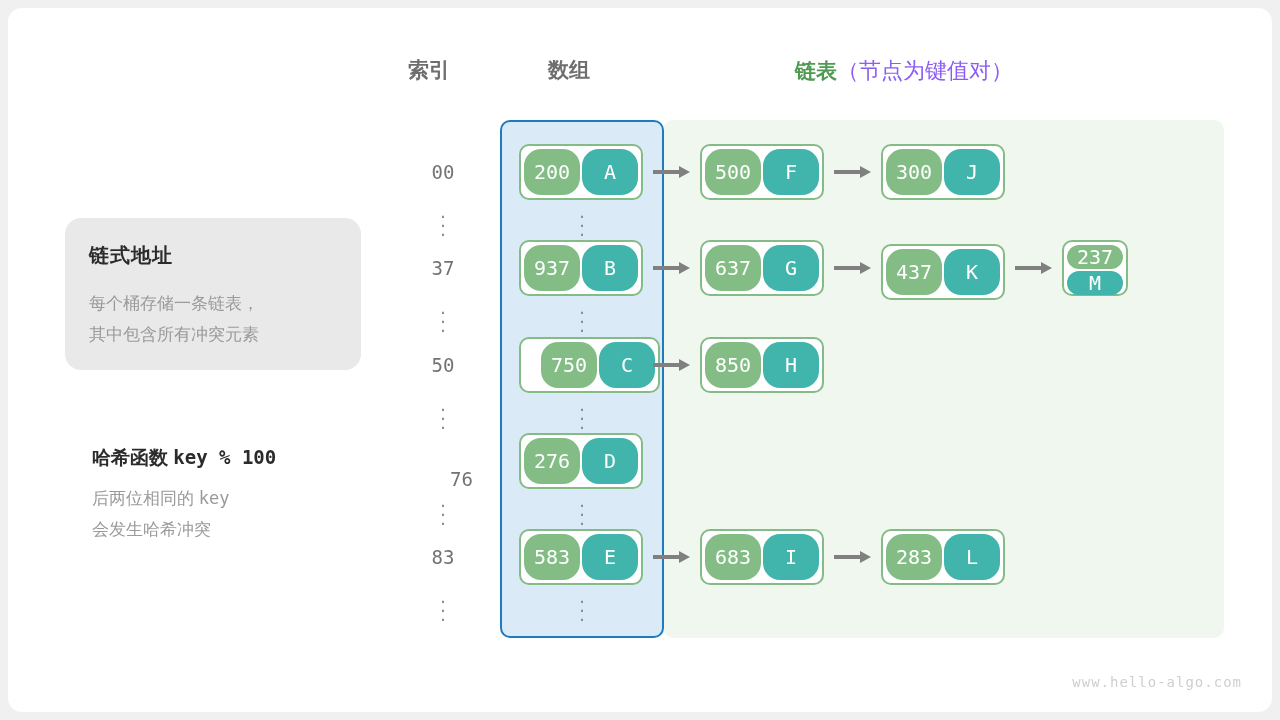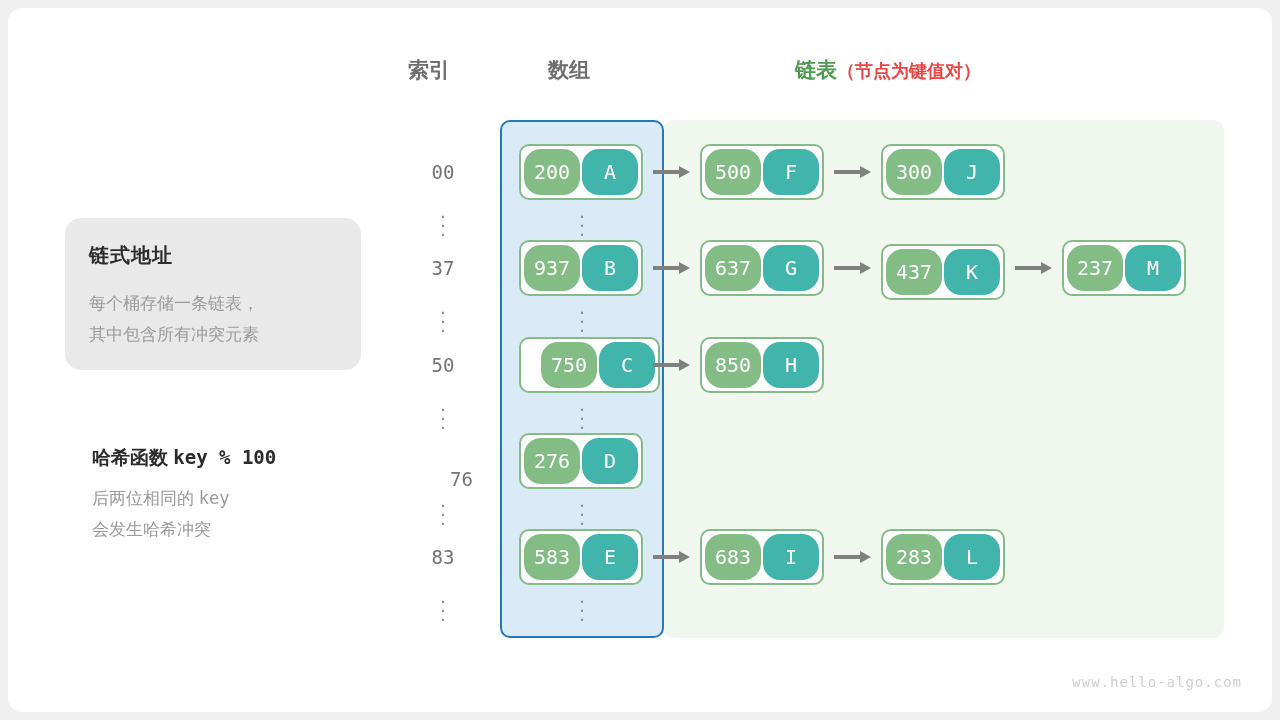--- a/index.html
+++ b/index.html
@@ -26,23 +26,23 @@
     position: absolute;
     font-weight: bold;
     font-size: 21px;
     color: #6e6e6e;
     white-space: nowrap;
   }
   #hdr-index { left: 400px; top: 48px; }
   #hdr-array { left: 540px; top: 48px; }
   #hdr-list  { left: 787px; top: 48px; color: #4e9a51; }
   #hdr-list .sub {
-    color: #ef4444;
-    font-weight: bold;
-    font-size: 18px;
+    color: #8b5cf6;
+    font-weight: normal;
+    font-size: 22px;
   }
 
   
   #note-card {
     position: absolute;
     left: 57px;
     top: 210px;
     width: 296px;
     height: 152px;
     background: #e9e9e9;
@@ -267,21 +267,21 @@
         <div class="head" style="left: 26px;"></div>
       </div>
       <div class="node" style="left: 873px; top: 236px;">
         <div class="cell key">437</div>
         <div class="cell val">K</div>
       </div>
       <div class="arrow" style="left: 1007px; top: 254px; width: 37px;">
         <div class="shaft" style="width: 27px;"></div>
         <div class="head" style="left: 26px;"></div>
       </div>
-      <div class="node" style="left: 1054px; top: 232px;">
+      <div class="node" style="left: 1054px; top: 232px; flex-direction: column;">
         <div class="cell key">237</div>
         <div class="cell val">M</div>
       </div>
       <div class="dots" style="left: 428px; top: 295px;">
         <span>.</span>
         <span>.</span>
         <span>.</span>
       </div>
       <div class="dots" style="left: 567px; top: 295px;">
         <span>.</span>

